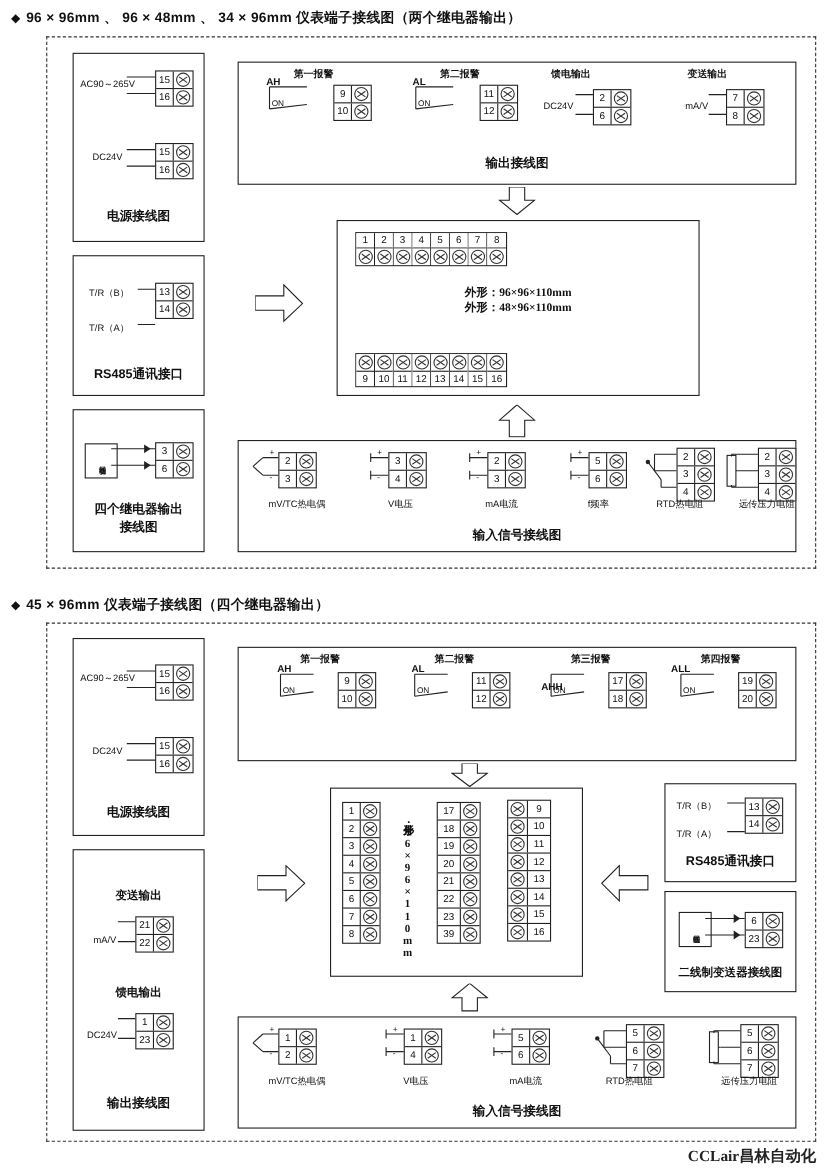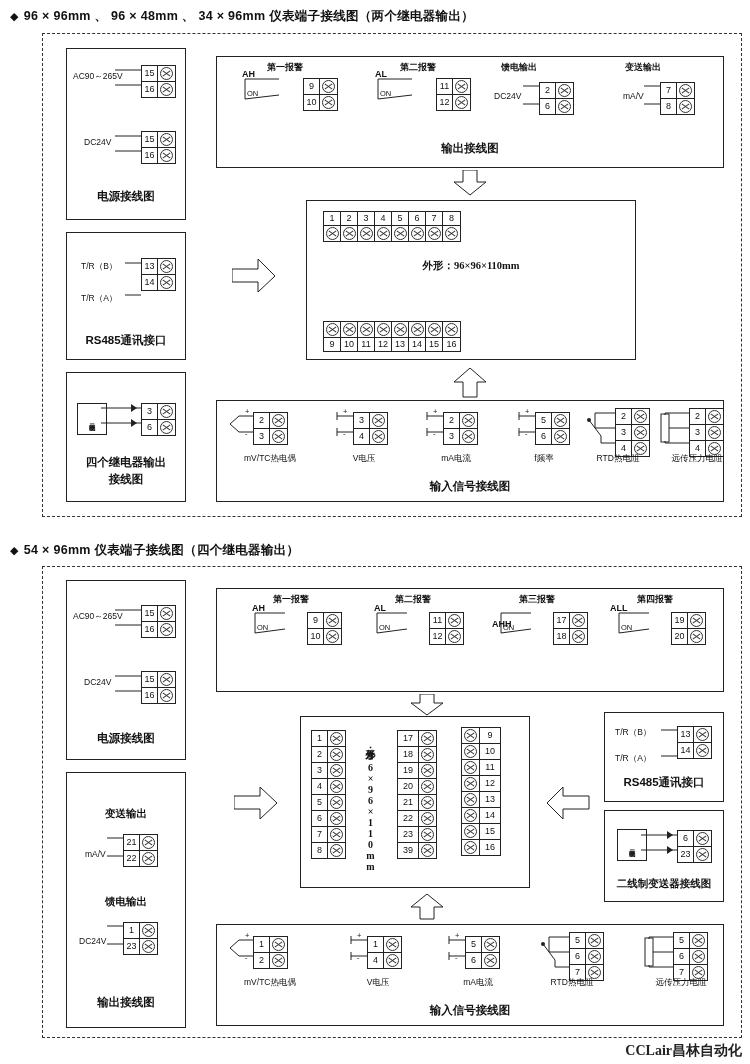--- a/index.html
+++ b/index.html
@@ -345,20 +345,21 @@
         <div class="col">
             <div class="num">8</div>
             <div class="scr">
               <span class="screw"></span>
             </div>
           </div>
       </div>
     </div>
     <div style="position:absolute;left:0;right:0;top:58px;" class="center">
       <div class="dimtext">外形：96×96×110mm</div>
+      <div class="dimtext">外形：48×96×110mm</div>
     </div>
     <div style="position:absolute;left:16px;top:120px;">
       <div class="term">
         <div class="col">
             <div class="scr">
               <span class="screw"></span>
             </div>
             <div class="num" style="border-bottom:none;border-top:1px solid #222;">9</div>
           </div>
         <div class="col">
@@ -589,21 +590,21 @@
       <line x1="32" y1="37" x2="8" y2="37" stroke="#222" stroke-width="1"></line>
       <line x1="8" y1="35" x2="8" y2="37" stroke="#222" stroke-width="1"></line>
     </svg>
     <div style="position:absolute;left:432px;top:52px;width:96px;" class="lbl center">远传压力电阻</div>
 
     <div class="cap" style="position:absolute;left:0;right:0;top:78px;">输入信号接线图</div>
   </div>
 
   <div class="sec-title" style="position:absolute;left:10px;top:542px;">
     <span class="dia">◆</span>
-    <span>54 × 96mm 仪表端子接线图（四个继电器输出）</span>
+    <span>45 × 96mm 仪表端子接线图（四个继电器输出）</span>
   </div>
 
   <div class="dashed" style="left:42px;top:566px;width:700px;height:472px;"></div>
 
   <div class="solid" style="left:66px;top:580px;width:120px;height:180px;">
     <div style="position:absolute;left:6px;top:30px;" class="lbl">AC90～265V</div>
     <div style="position:absolute;left:74px;top:21px;">
       <div class="vterm">
         <div class="row">
             <div class="n">15</div>

